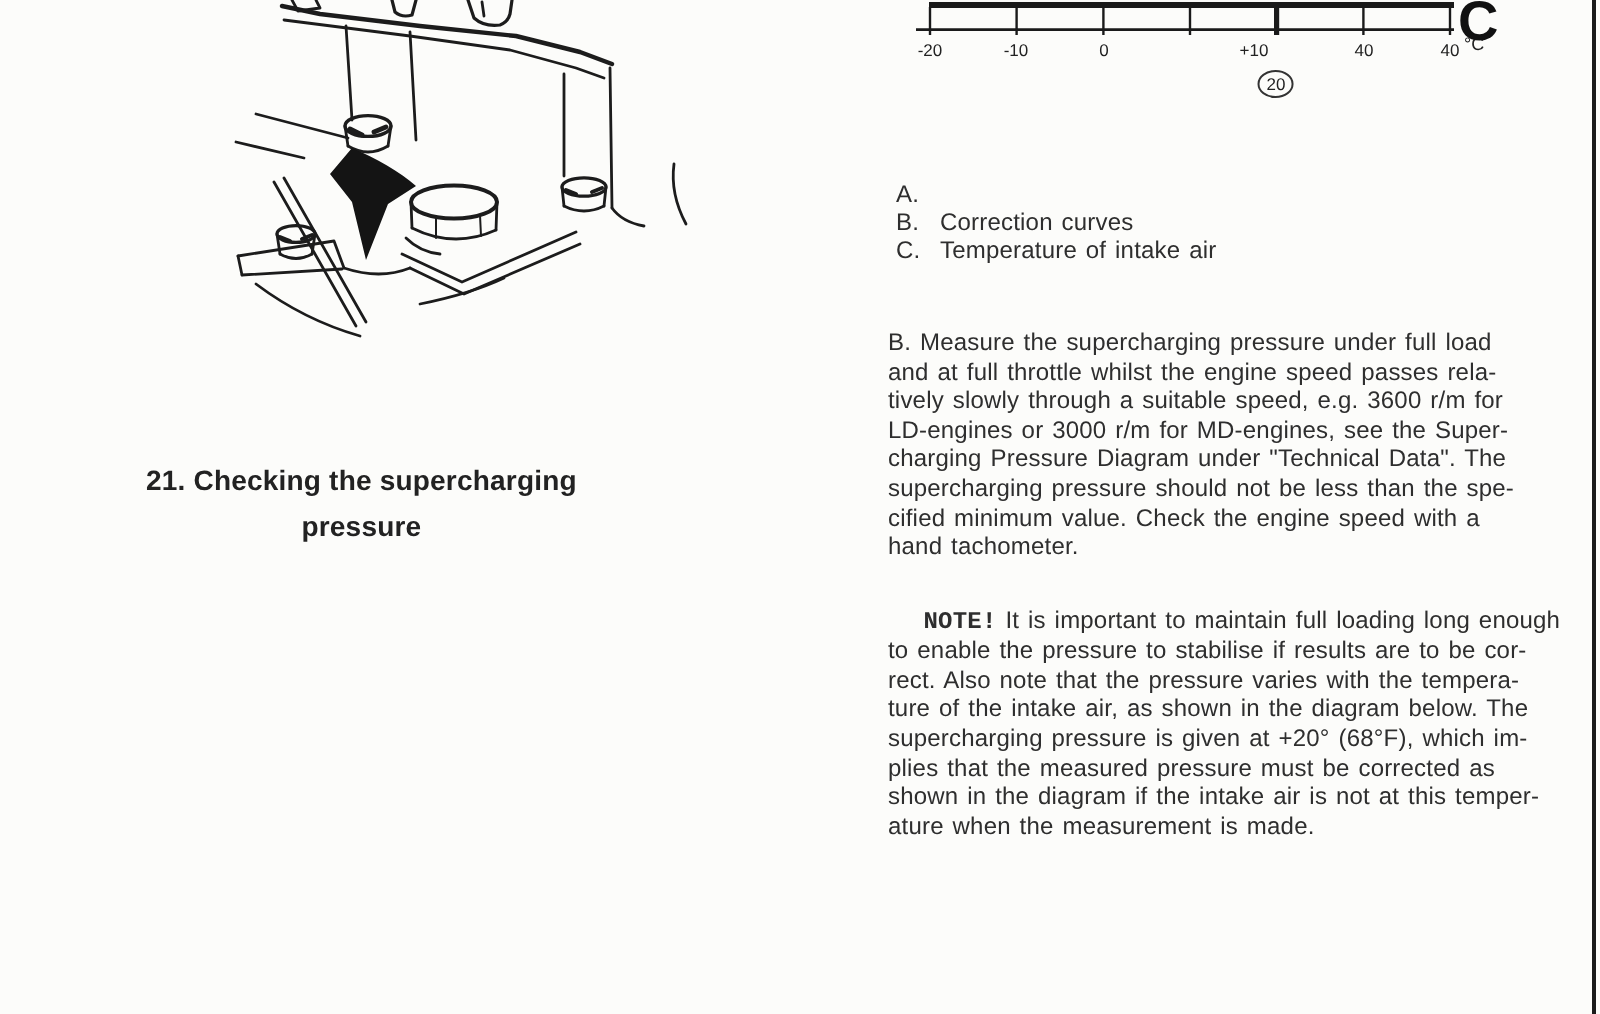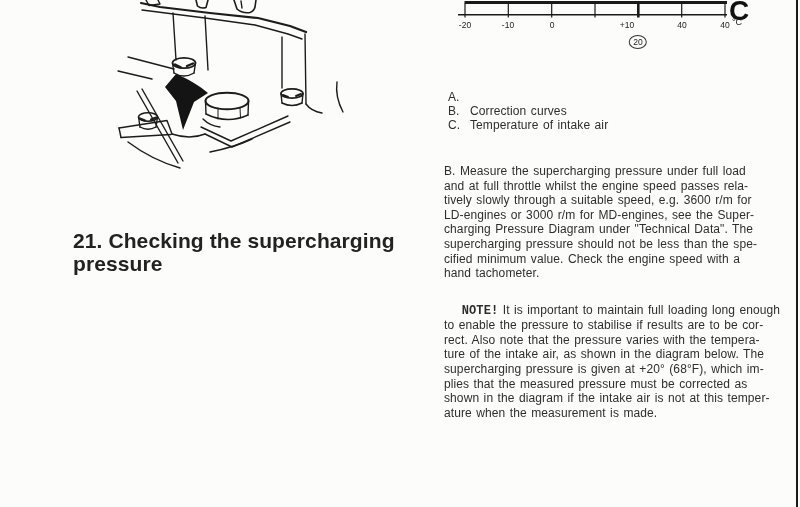--- a/index.html
+++ b/index.html
@@ -9,22 +9,22 @@
     font-family:"Liberation Sans","DejaVu Sans",sans-serif;
     color:#2e2e2e;
   }
   
   .abs{position:absolute;}
   .body-text{
     font-size:12px;line-height:14.6px;letter-spacing:.1px;word-spacing:1px;
     white-space:pre;color:#2e2e2e;
   }
   .heading{
-    font-size:21px;line-height:23px;font-weight:bold;letter-spacing:.1px;
-    white-space:pre;color:#222;
+    font-size:14px;line-height:23px;font-weight:bold;letter-spacing:.1px;
+    white-space:pre;color:#222;text-align:center;
   }
   .bold{font-weight:bold;font-family:Liberation Mono, monospace;}
   
   .legend-row{display:flex;font-size:12px;line-height:14px;letter-spacing:.1px;word-spacing:1px;}
   .legend-key{width:22px;flex:0 0 22px;}
   
   .tick-label{
     position:absolute;top:19.5px;transform:translateX(-50%);
     font-size:8.5px;line-height:10px;color:#222;font-weight:500;
   }

